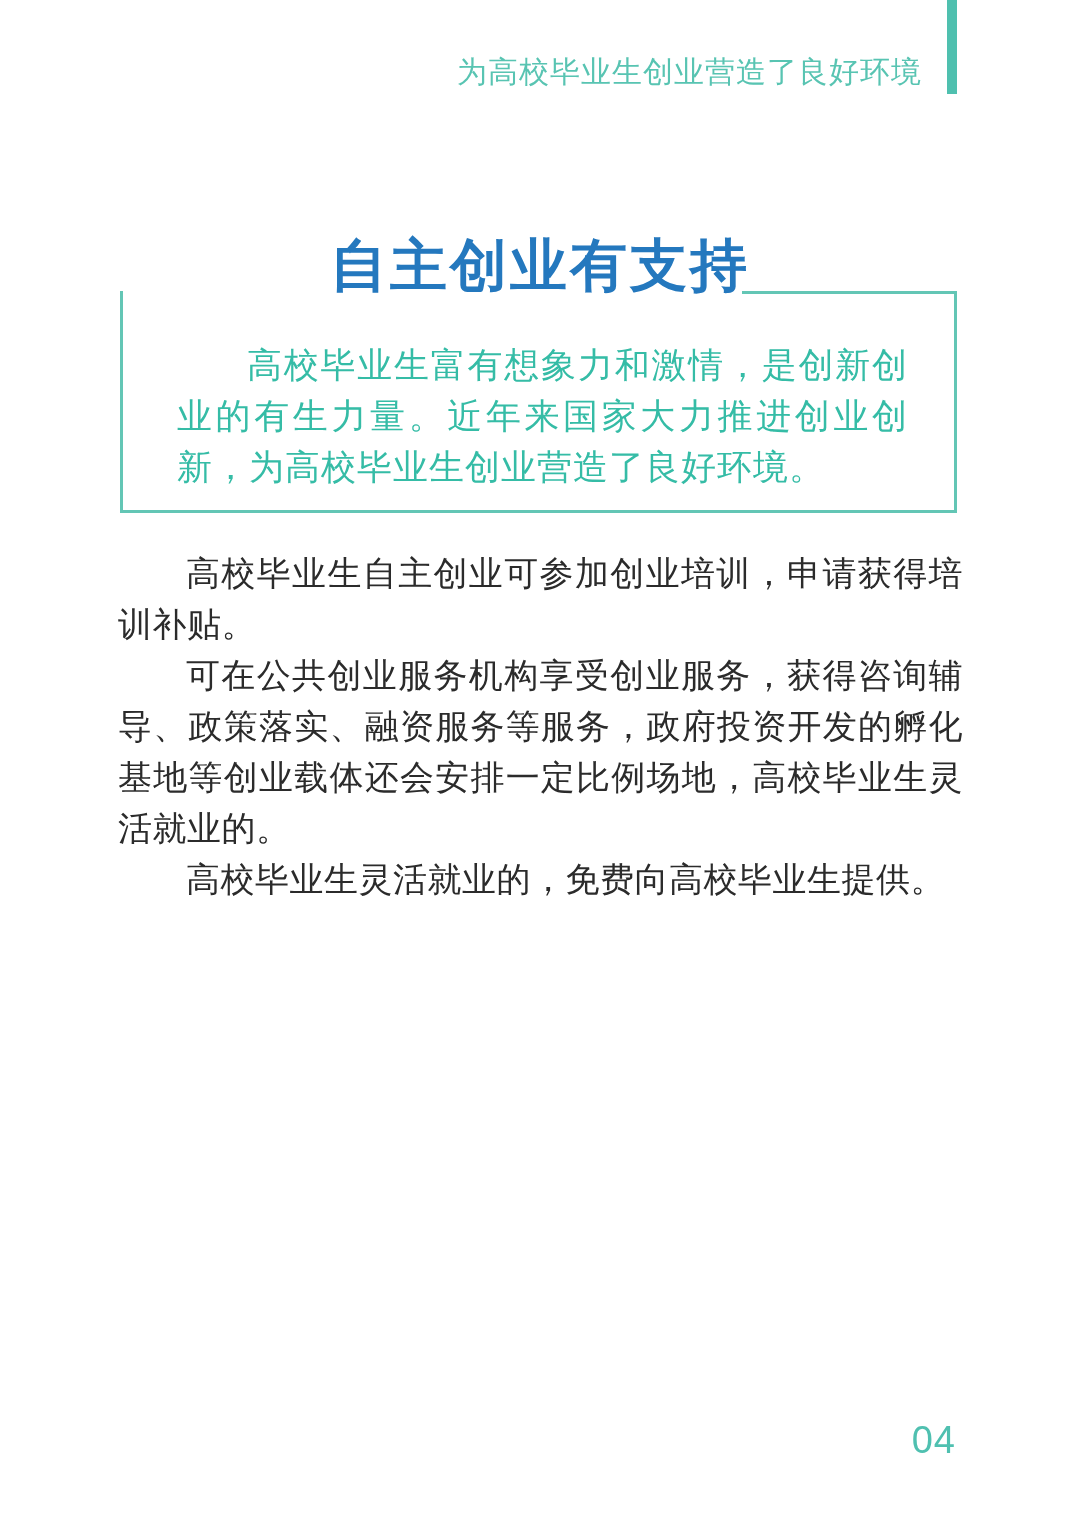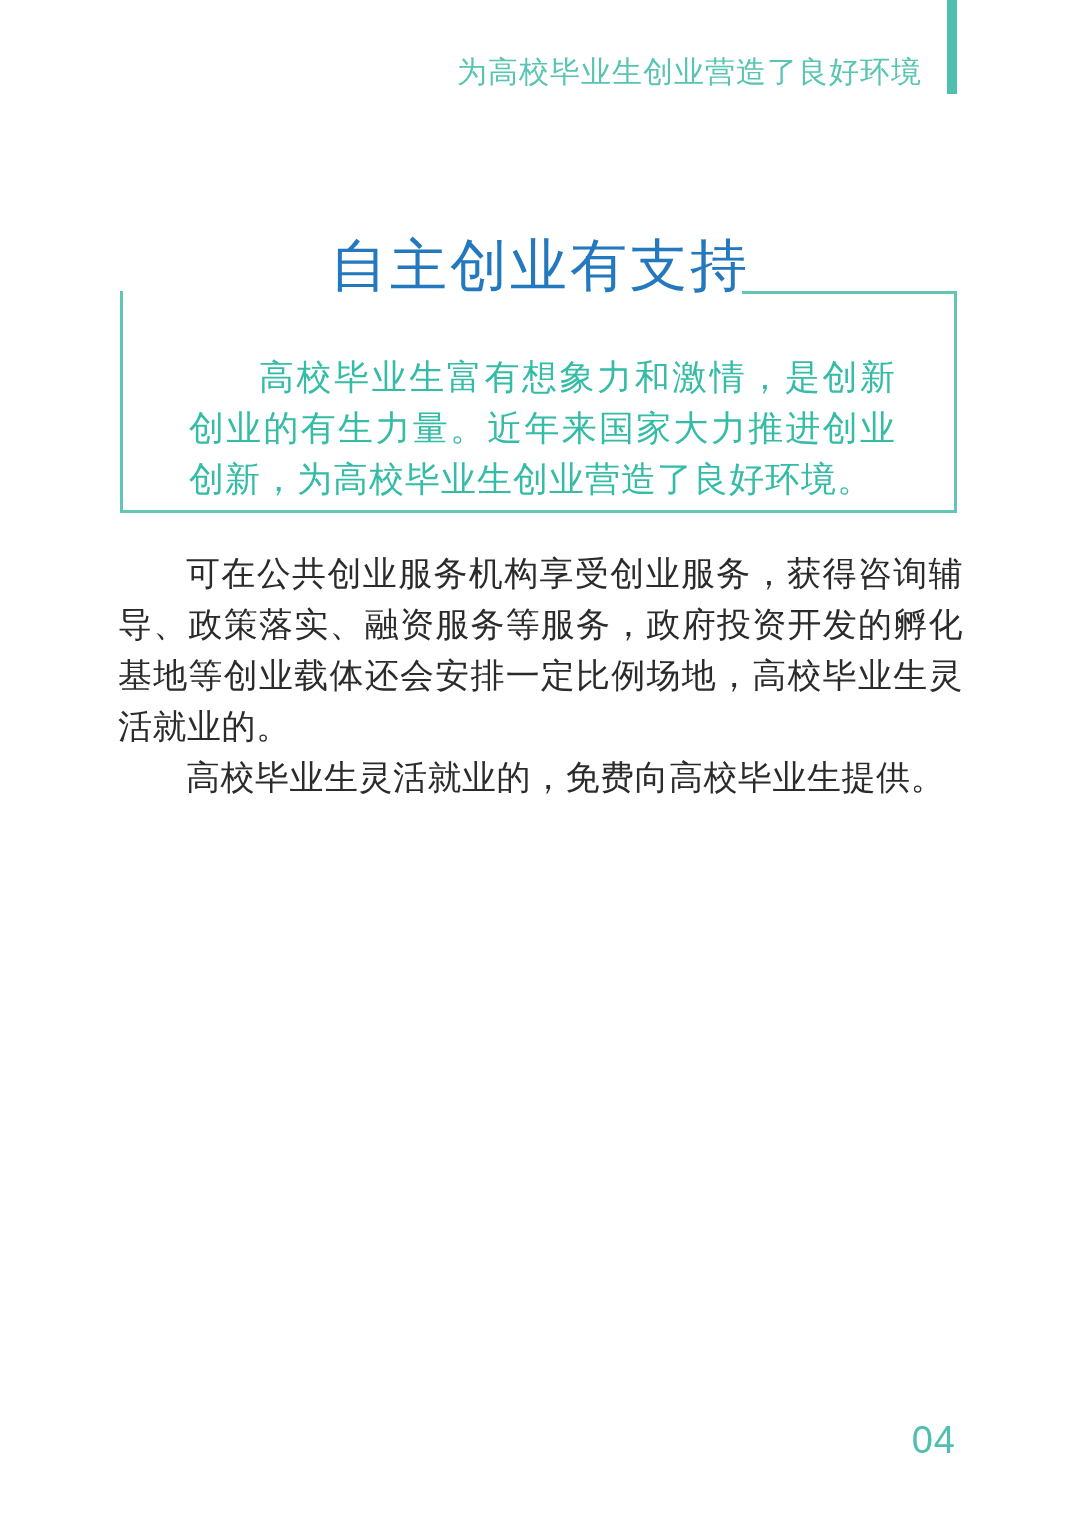--- a/index.html
+++ b/index.html
@@ -36,21 +36,21 @@
   }
 
   
   .page-title {
     position: absolute;
     top: 190px;
     left: 0;
     width: 1080px;
     text-align: center;
     font-size: 57px;
-    font-weight: normal;
+    font-weight: bold;
     letter-spacing: 3px;
     color: #2478be;
   }
 
   
   .quote-box {
     position: absolute;
     left: 120px;
     top: 291px;
     width: 837px;
@@ -62,21 +62,21 @@
   }
   .quote-box::after {
     content: "";
     position: absolute;
     top: 0;
     right: 0;
     width: 212px;
     border-top: 3px solid #63c6b5;
   }
   .quote-text {
-    margin: 12px;
+    margin: 0;
     padding: 48px 46px 0 54px;
     font-size: 35px;
     line-height: 51px;
     letter-spacing: 1px;
     text-indent: 2em;
     color: #35bca6;
     text-align: justify;
   }
 
   
@@ -115,19 +115,20 @@
   <div class="header-bar"></div>
   <div class="header-title">为高校毕业生创业营造了良好环境</div>
 
   <h1 class="page-title">自主创业有支持</h1>
 
   <div class="quote-box">
     <p class="quote-text">高校毕业生富有想象力和激情，是创新创业的有生力量。近年来国家大力推进创业创新，为高校毕业生创业营造了良好环境。</p>
   </div>
 
   <div class="body-text">
+    <p>高校毕业生自主创业可参加创业培训，申请获得培训补贴。</p>
     <p>可在公共创业服务机构享受创业服务，获得咨询辅导、政策落实、融资服务等服务，政府投资开发的孵化基地等创业载体还会安排一定比例场地，高校毕业生灵活就业的。</p>
     <p>高校毕业生灵活就业的，免费向高校毕业生提供。</p>
   </div>
 
   <div class="page-number">04</div>
 
 </div>
 
 </body></html>

